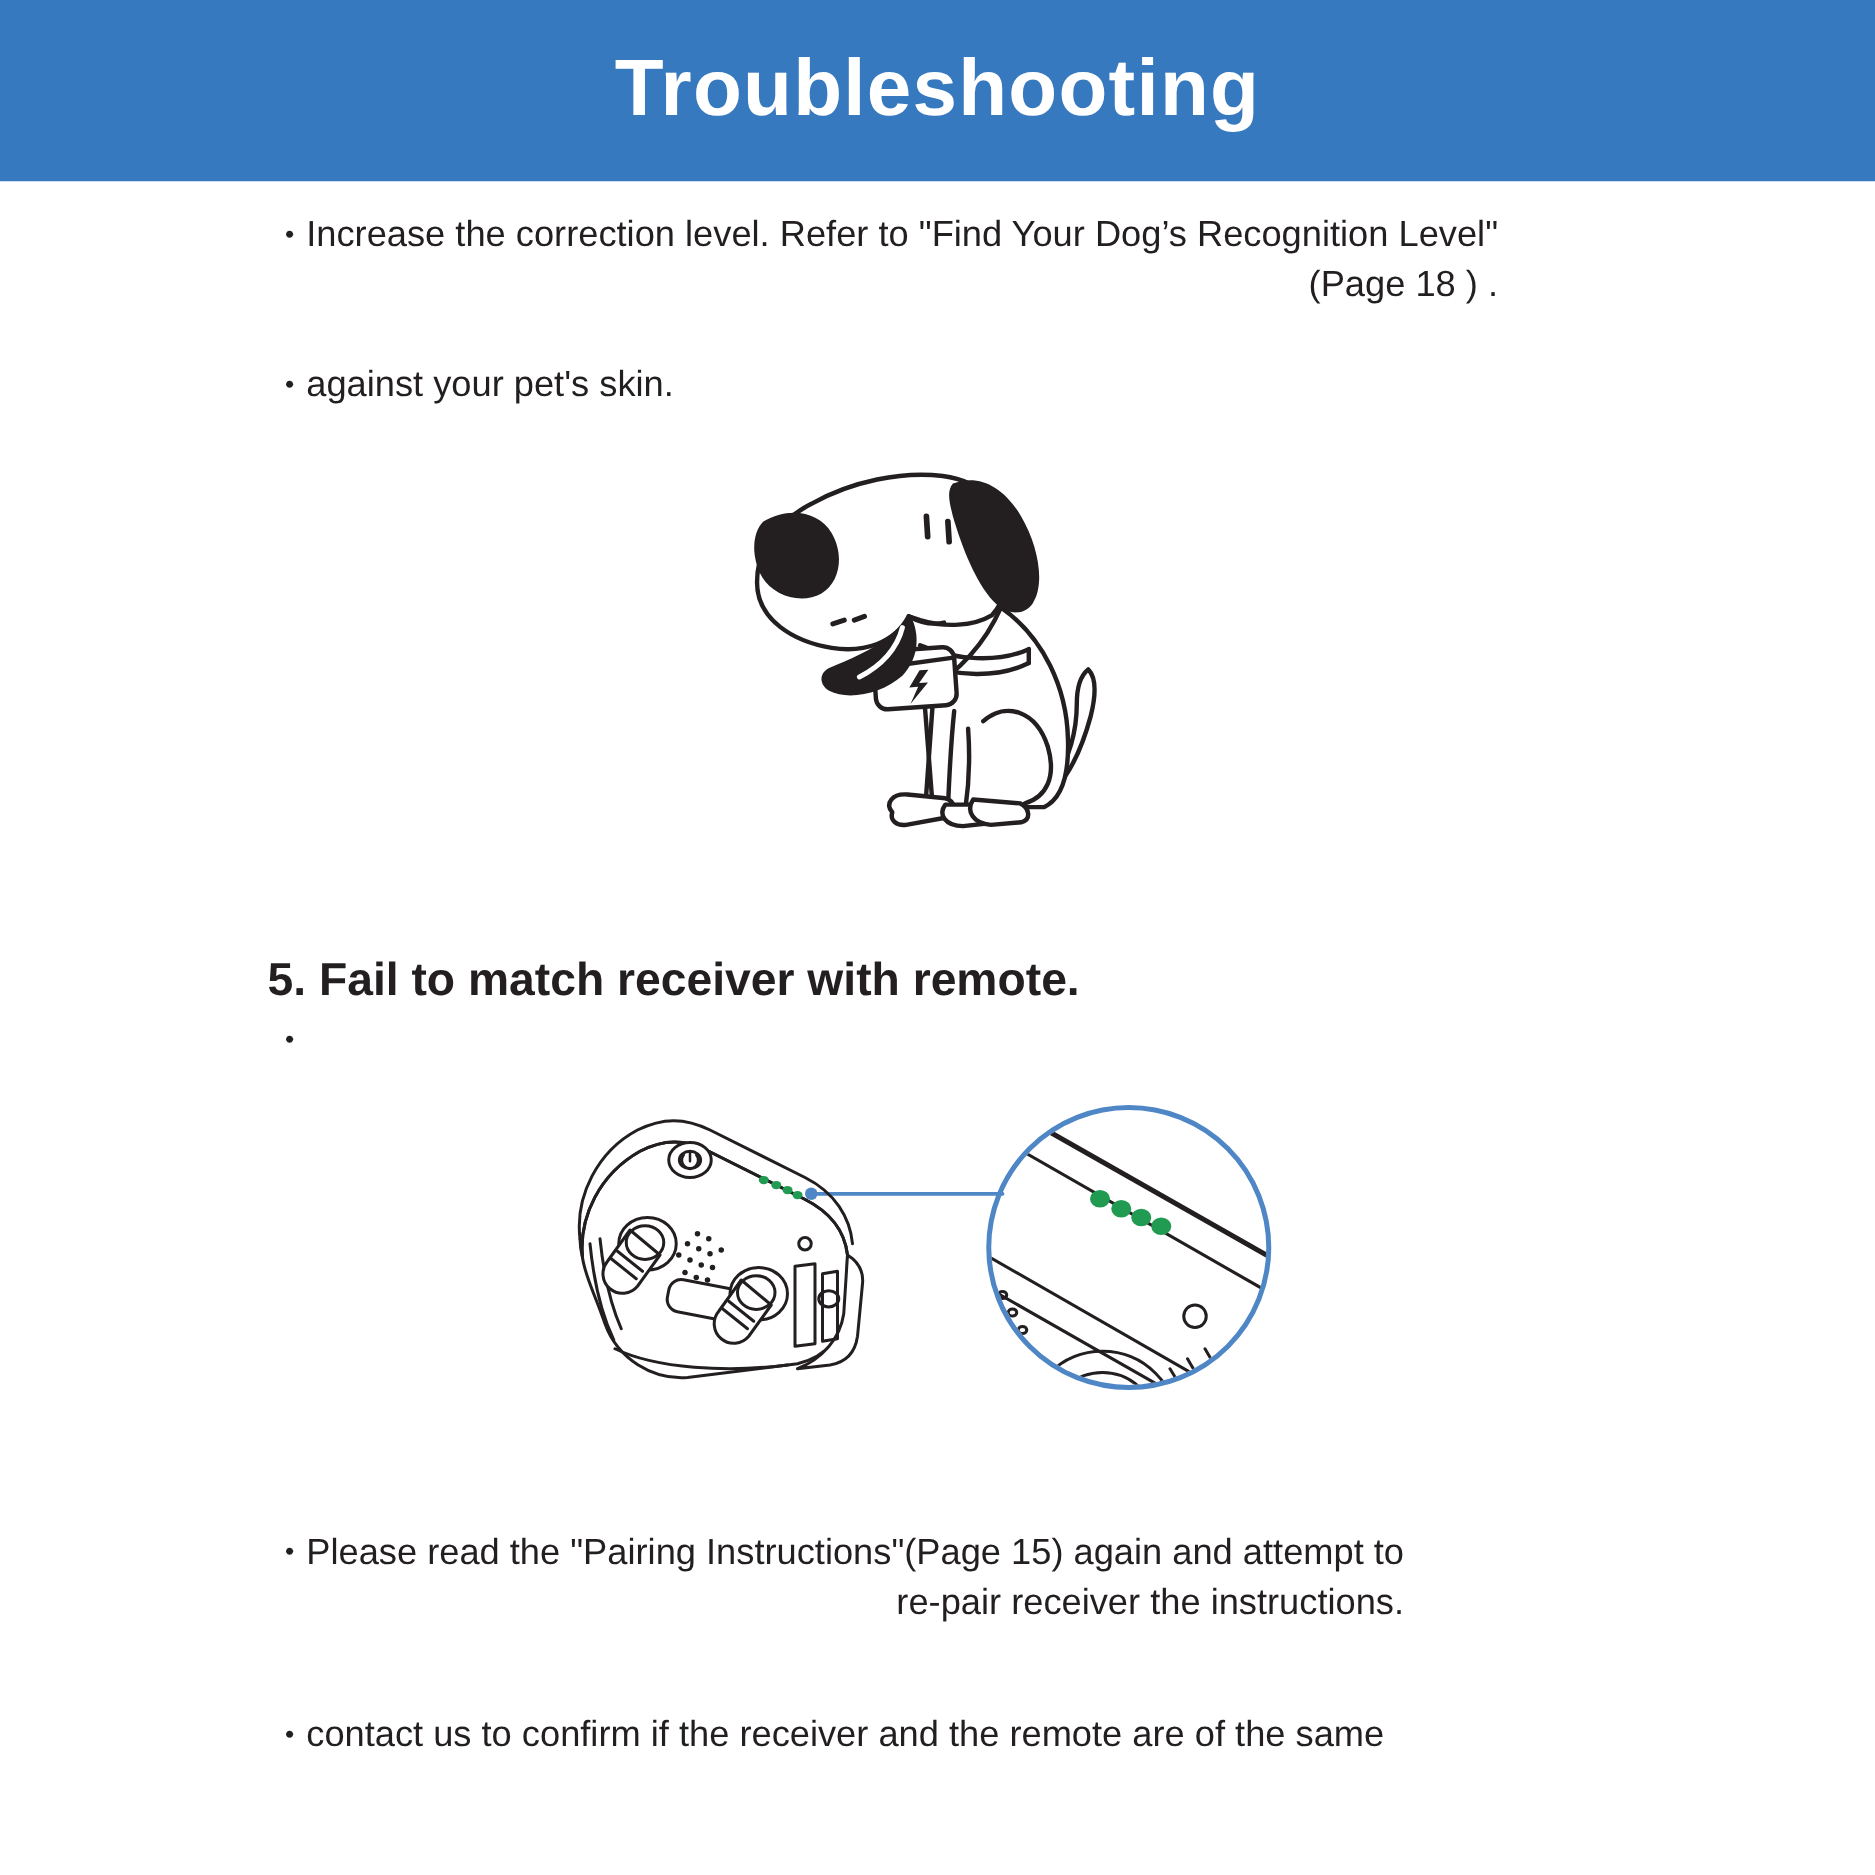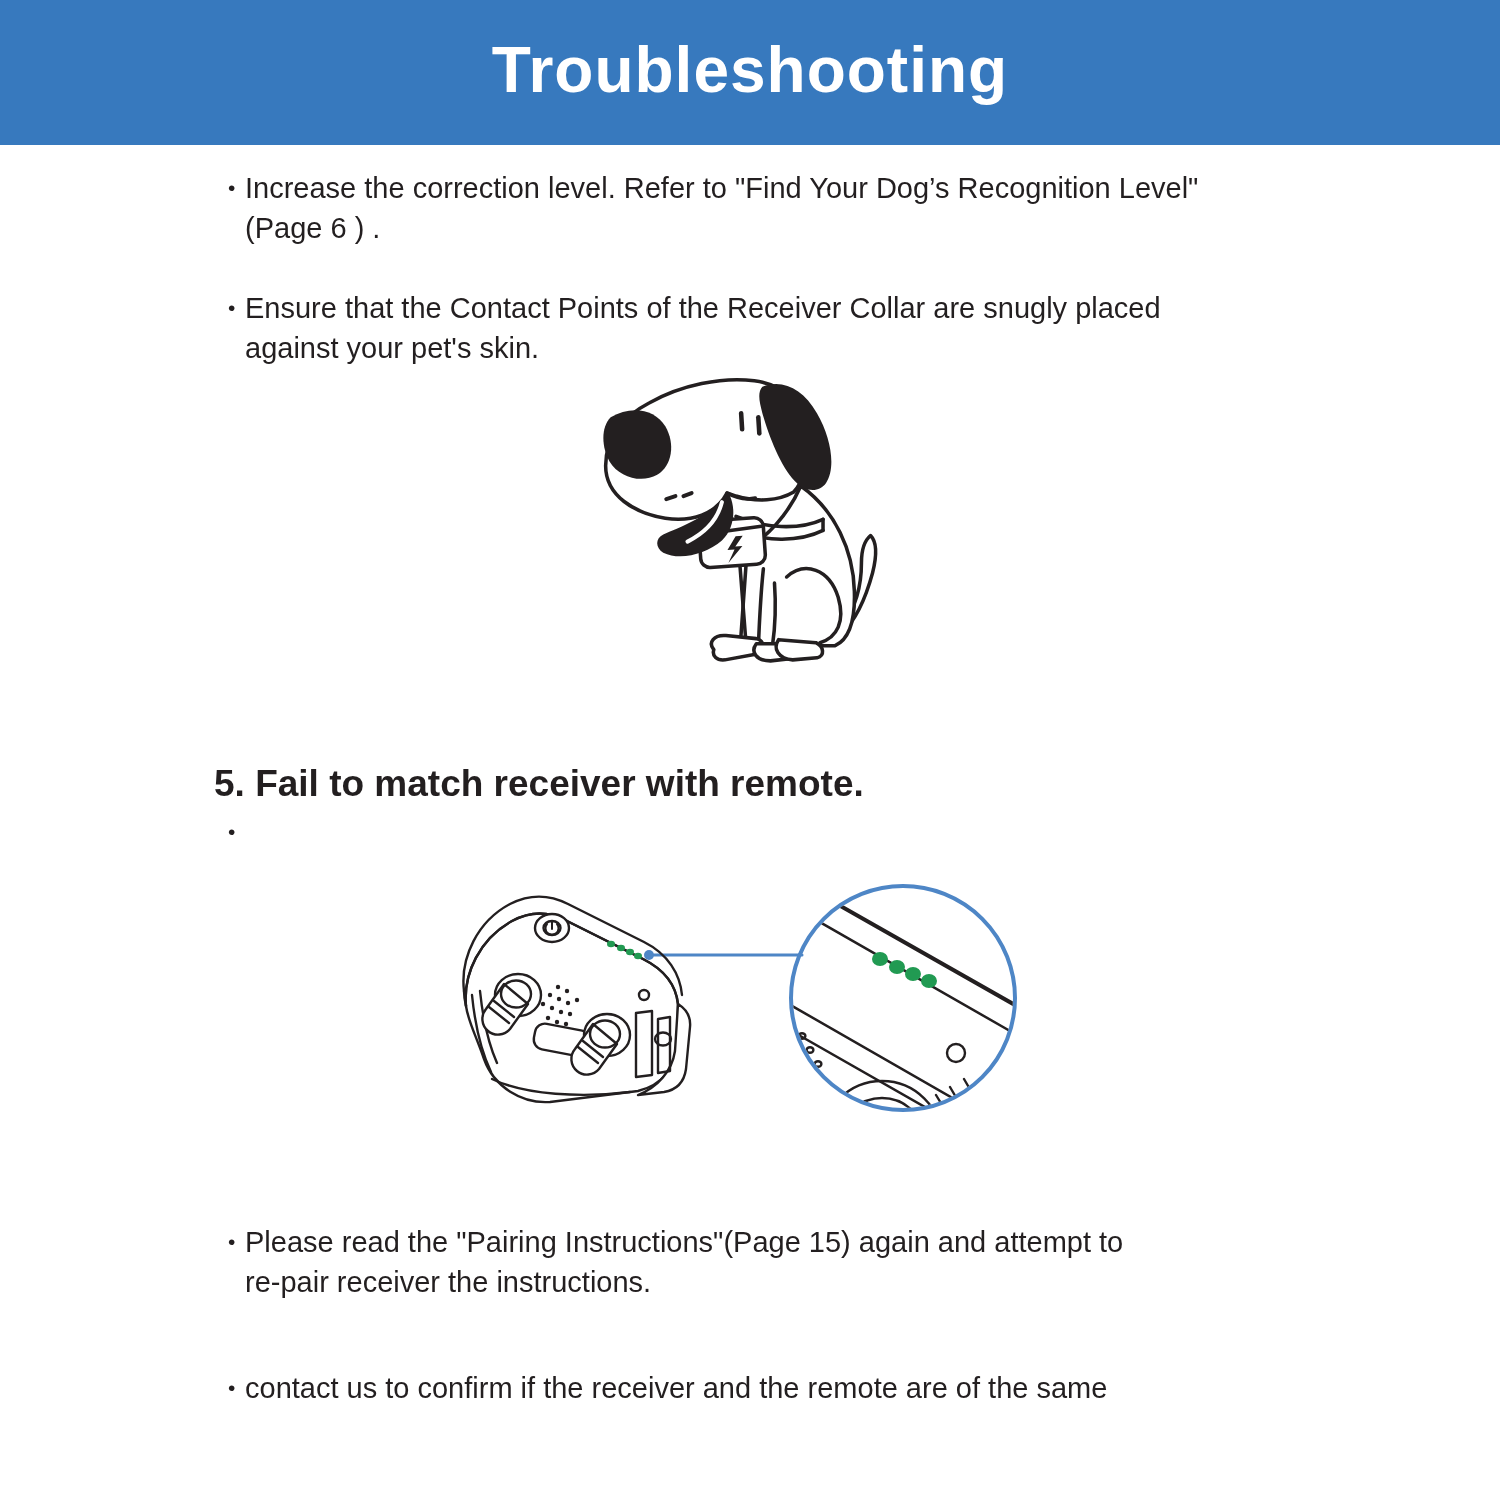--- a/index.html
+++ b/index.html
@@ -31,21 +31,21 @@
   }
   .bullet{
     position:absolute;left:228px;
     display:flex;align-items:flex-start;
     font-size:29px;line-height:40px;
   }
   .bullet .dot{
     width:17px;flex:0 0 17px;
     font-size:21px;line-height:40px;
   }
-  .bullet .lines div{white-space:nowrap;}
+  .bullet .lines div{white-space:nowrap;text-align:right;}
   .sec-heading{
     position:absolute;left:214px;top:762px;
     font-size:37px;font-weight:bold;line-height:44px;white-space:nowrap;
   }
   .b1{top:168px;}
   .b2{top:288px;}
   .b3{top:812px;}
   .b4{top:1222px;}
   .b5{top:1368px;}
   .dog-art{position:absolute;left:548px;top:368px;width:455px;height:335px;}
@@ -65,28 +65,27 @@
 <div class="page">
 
   <header class="banner">
     <h1>Troubleshooting</h1>
   </header>
 
   <section class="bullet b1">
     <span class="dot">•</span>
     <div class="lines">
       <div>Increase the correction level. Refer to "Find Your Dog’s Recognition Level"</div>
-      <div>(Page 6 ) .</div>
+      <div>(Page 18 ) .</div>
     </div>
   </section>
 
   <section class="bullet b2">
     <span class="dot">•</span>
     <div class="lines">
-      <div>Ensure that the Contact Points of the Receiver Collar are snugly placed</div>
       <div>against your pet's skin.</div>
     </div>
   </section>
 
   <svg class="dog-art" viewBox="0 0 450 330" aria-hidden="true">
     <g class="ink">
 
       <path d="M292,252 C304,236 310,214 310,192 C310,178 313,170 319,165 C326,172 325,186 321,202 C314,228 303,250 290,263 Z"></path>
 
       <path d="M250,116 C284,140 302,180 303,220 C304,250 297,268 284,274 L196,274 L189,184 C212,170 236,148 250,116 Z"></path>

